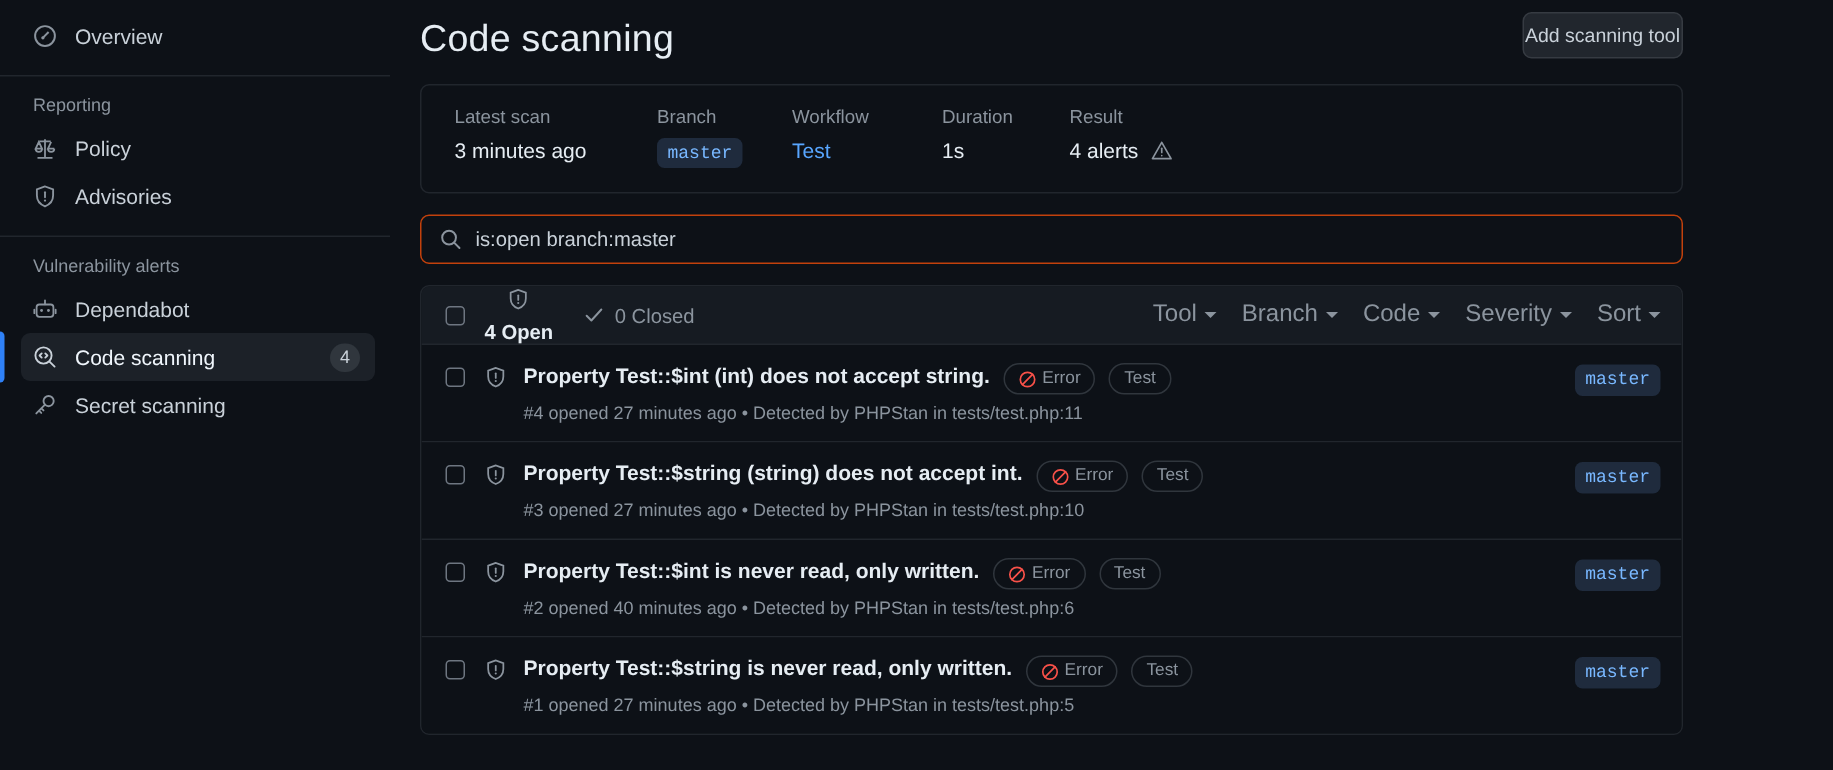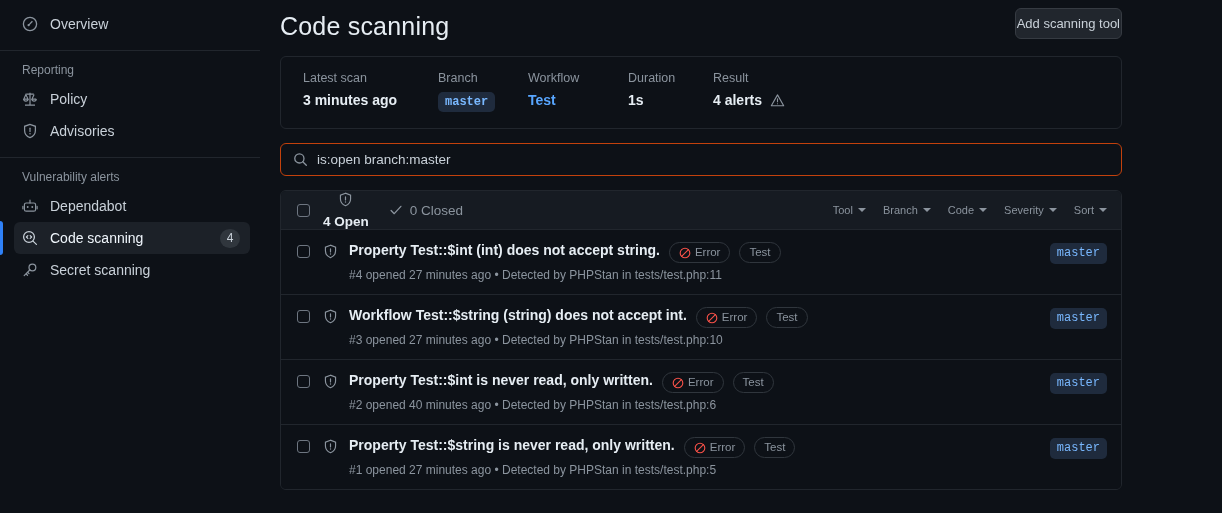--- a/index.html
+++ b/index.html
@@ -54,21 +54,21 @@
   .summary {
     border: 1px solid #21262d; border-radius: 6px;
     padding: 14px 22px 16px 22px; display: flex; gap: 0; margin-top: 2px;
   }
   .sum-col { display: flex; flex-direction: column; gap: 7px; }
   .sum-col.c1 { width: 135px; }
   .sum-col.c2 { width: 90px; }
   .sum-col.c3 { width: 100px; }
   .sum-col.c4 { width: 85px; }
   .sum-label { font-size: 12.5px; color: #8b949e; }
-  .sum-value { font-size: 14px; color: #e6edf3; display: flex; align-items: center; gap: 8px; font-weight: bold; }
+  .sum-value { font-size: 14px; color: #e6edf3; display: flex; align-items: center; gap: 8px; }
   .branch-tag {
     font-family: "Liberation Mono", monospace; font-size: 12px;
     color: #79b8ff; background: #1f2b3d; border-radius: 5px;
     padding: 3px 7px; display: inline-block; line-height: 1.2;
   }
   .link-blue { color: #58a6ff; text-decoration: none; font-size: 14px; }
   .warn-ico { width: 15px; height: 15px; color: #8b949e; display: block; }
 
   
   .search-wrap {
@@ -93,21 +93,21 @@
     border-radius: 3px; background: #0d1117; cursor: pointer;
   }
   .t-head .chk { background: #161b22; }
   .open-grp { display: flex; align-items: center; gap: 7px; margin-left: 13px; flex-direction: column; }
   .shield-ico { width: 15px; height: 15px; color: #8b949e; display: block; }
   .open-txt { font-size: 13.5px; color: #e6edf3; font-weight: bold; }
   .closed-grp { display: flex; align-items: center; gap: 7px; margin-left: 20px; }
   .check-ico { width: 14px; height: 14px; color: #8b949e; display: block; }
   .closed-txt { font-size: 13.5px; color: #8b949e; }
   .filters { margin-left: auto; display: flex; align-items: center; gap: 17px; }
-  .filter { font-size: 11px; color: #8b949e; display: flex; align-items: center; gap: 5px; cursor: pointer; }
+  .filter { font-size: 16px; color: #8b949e; display: flex; align-items: center; gap: 5px; cursor: pointer; }
   .caret { width: 0; height: 0; border-left: 4px solid transparent; border-right: 4px solid transparent; border-top: 4px solid #8b949e; }
 
   .row {
     display: flex; align-items: flex-start; padding: 12px 14px 12px 16px;
     border-bottom: 1px solid #21262d; background: #0d1117;
   }
   .row:last-child { border-bottom: none; }
   .row .chk { margin-top: 3px; }
   .row-shield { margin: 2px 0 0 13px; }
   .row-body { margin-left: 11px; flex: 1 1 auto; }
@@ -337,21 +337,21 @@
         <span class="chk"></span>
         <span class="shield-ico row-shield">
           <svg viewBox="0 0 16 16" fill="none" stroke="currentColor" stroke-width="1.25">
               <path d="M8 1.3 2.6 3.3v4.1c0 3.4 2.3 6 5.4 7.2 3.1-1.2 5.4-3.8 5.4-7.2V3.3z"></path>
               <path d="M8 5.2v3.3" stroke-linecap="round"></path>
               <circle cx="8" cy="10.7" r=".75" fill="currentColor" stroke="none"></circle>
             </svg>
         </span>
         <div class="row-body">
           <div class="row-top">
-            <a class="row-title" href="#" style="text-decoration:none">Workflow Test::$string (string) does not accept int.</a>
+            <a class="row-title" href="#" style="text-decoration:none">Property Test::$string (string) does not accept int.</a>
             <span class="pill">
               <span class="err-ico">
                 <svg viewBox="0 0 16 16" fill="none" stroke="currentColor" stroke-width="1.5">
                     <circle cx="8" cy="8" r="6.4"></circle>
                     <path d="M3.5 12.5 12.5 3.5" stroke-linecap="round"></path>
                   </svg>
               </span>
               <span>Error</span>
             </span>
             <span class="pill">Test</span>

